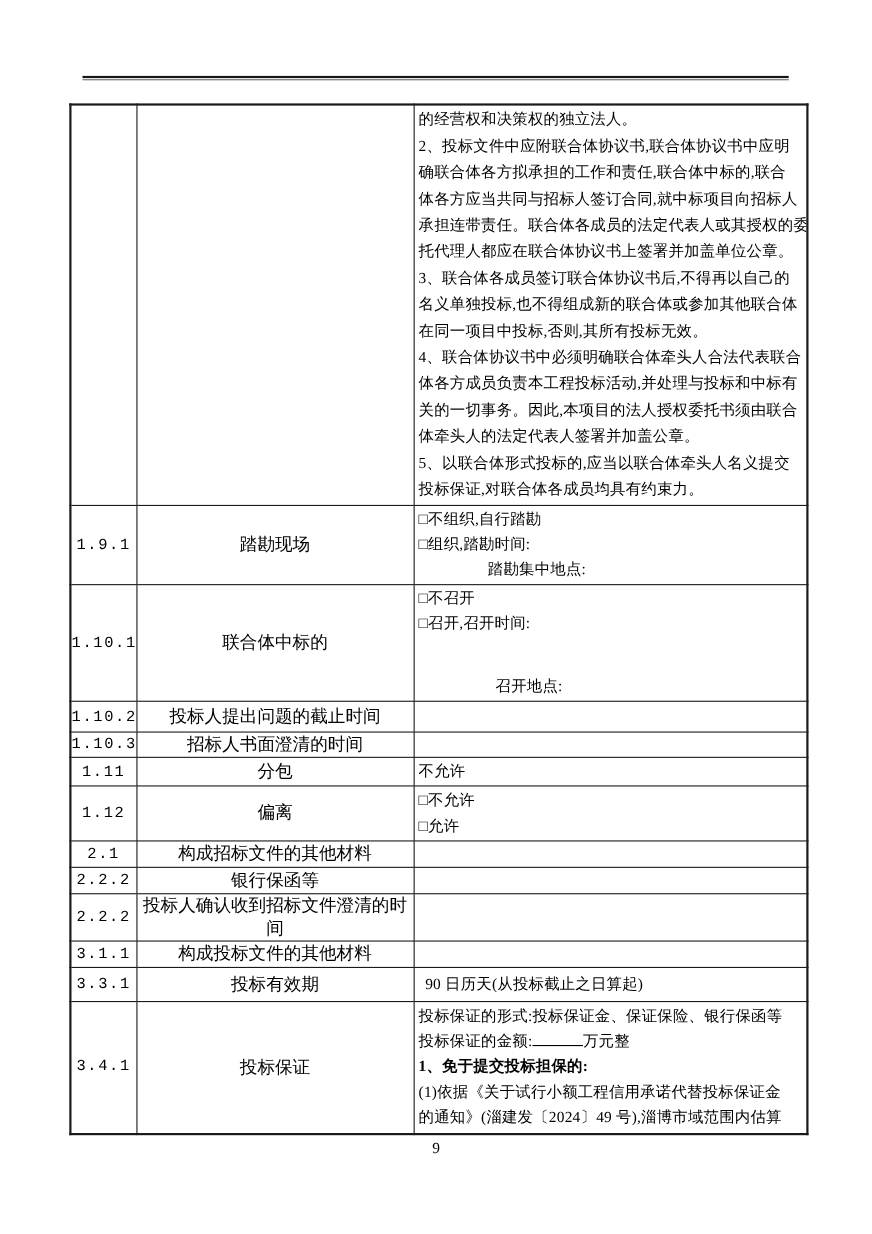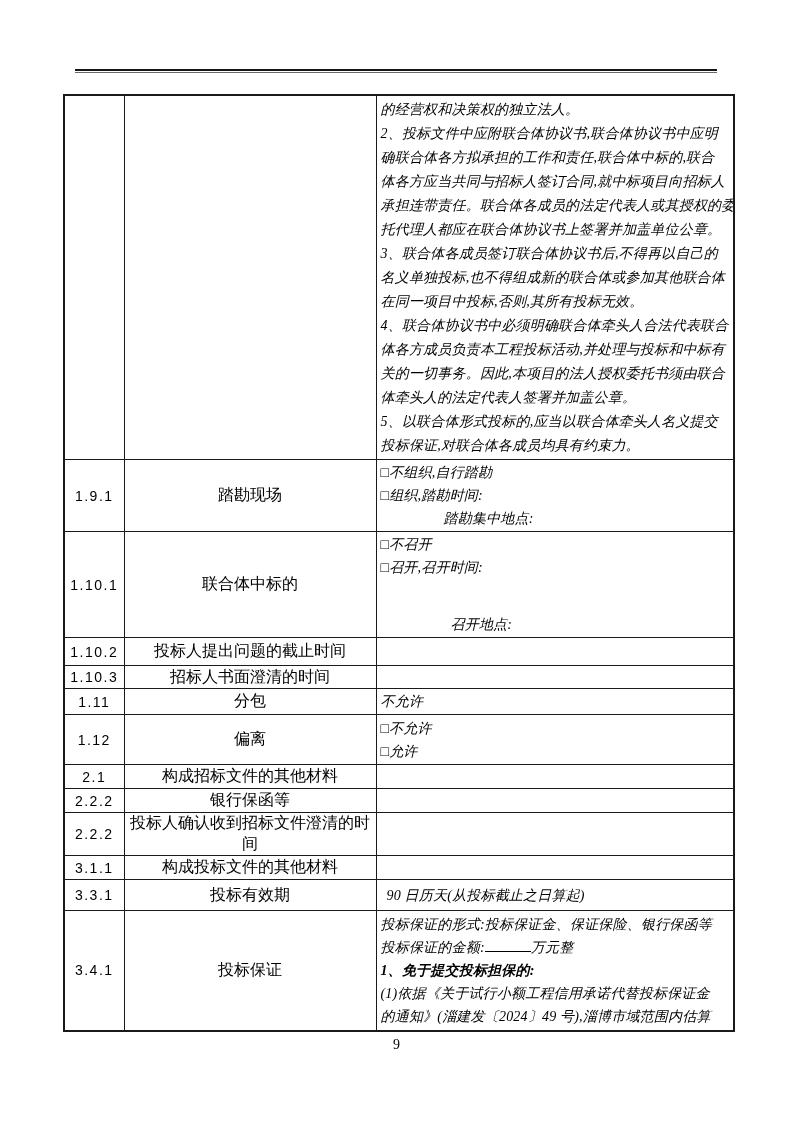--- a/index.html
+++ b/index.html
@@ -36,33 +36,32 @@
     vertical-align: middle;
     overflow: hidden;
   }
   col.c1 { width: 60px; }
   col.c2 { width: 252px; }
   col.c3 { width: 358px; }
   td.c-num {
     text-align: center;
     font-size: 14px;
     letter-spacing: 1.5px;
-    font-family: Liberation Sans, sans-serif;
+    font-family: Liberation Mono, monospace;
   }
   td.c-label {
     text-align: center;
     font-size: 16px;
     padding: 0 2px;
   }
   td.c-content {
     font-size: 14px;
     letter-spacing: 0.2px;
     padding: 1px 2px 1px 4px;
     line-height: 23px;
-    font-style: italic;
   }
   tr.rowA td.c-content { line-height: 24px; padding-top: 2px; }
   tr.row341 td.c-content { line-height: 23px; }
   .tline { white-space: nowrap; }
   .tline.bold { font-weight: bold; }
   .blank {
     display: inline-block;
     height: 0.85em;
     border-bottom: 1.5px solid #000;
     vertical-align: baseline;

